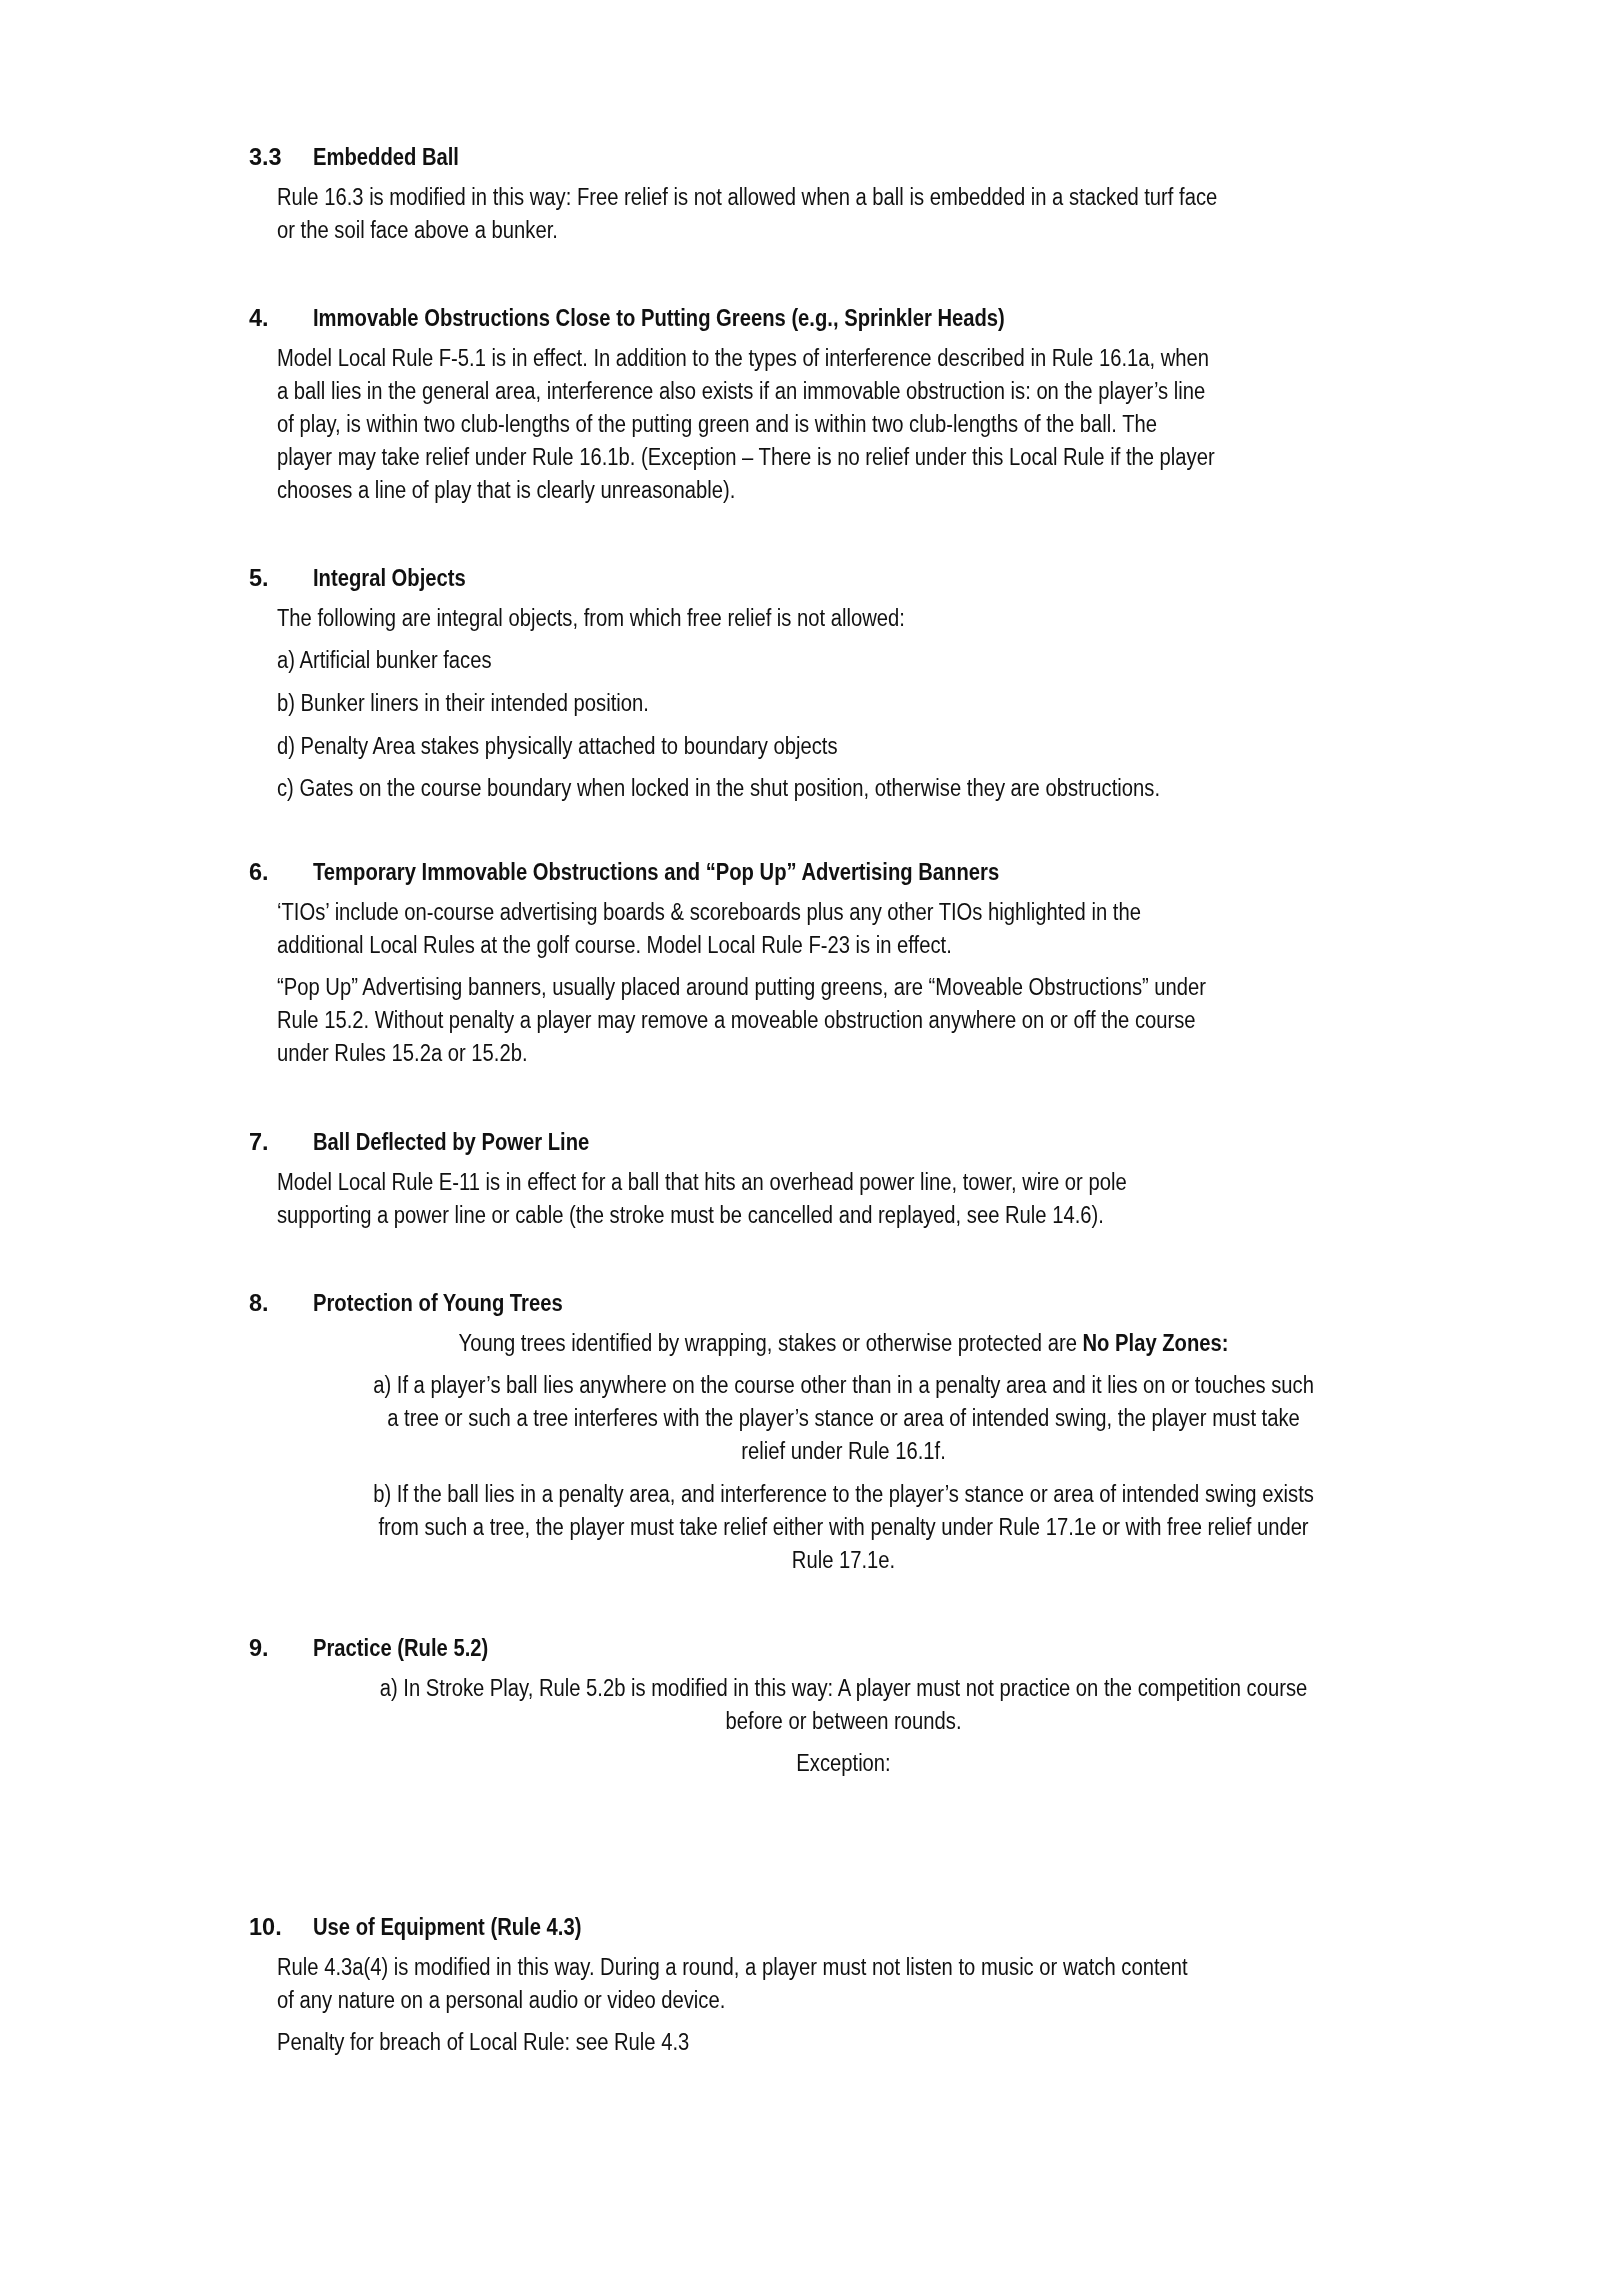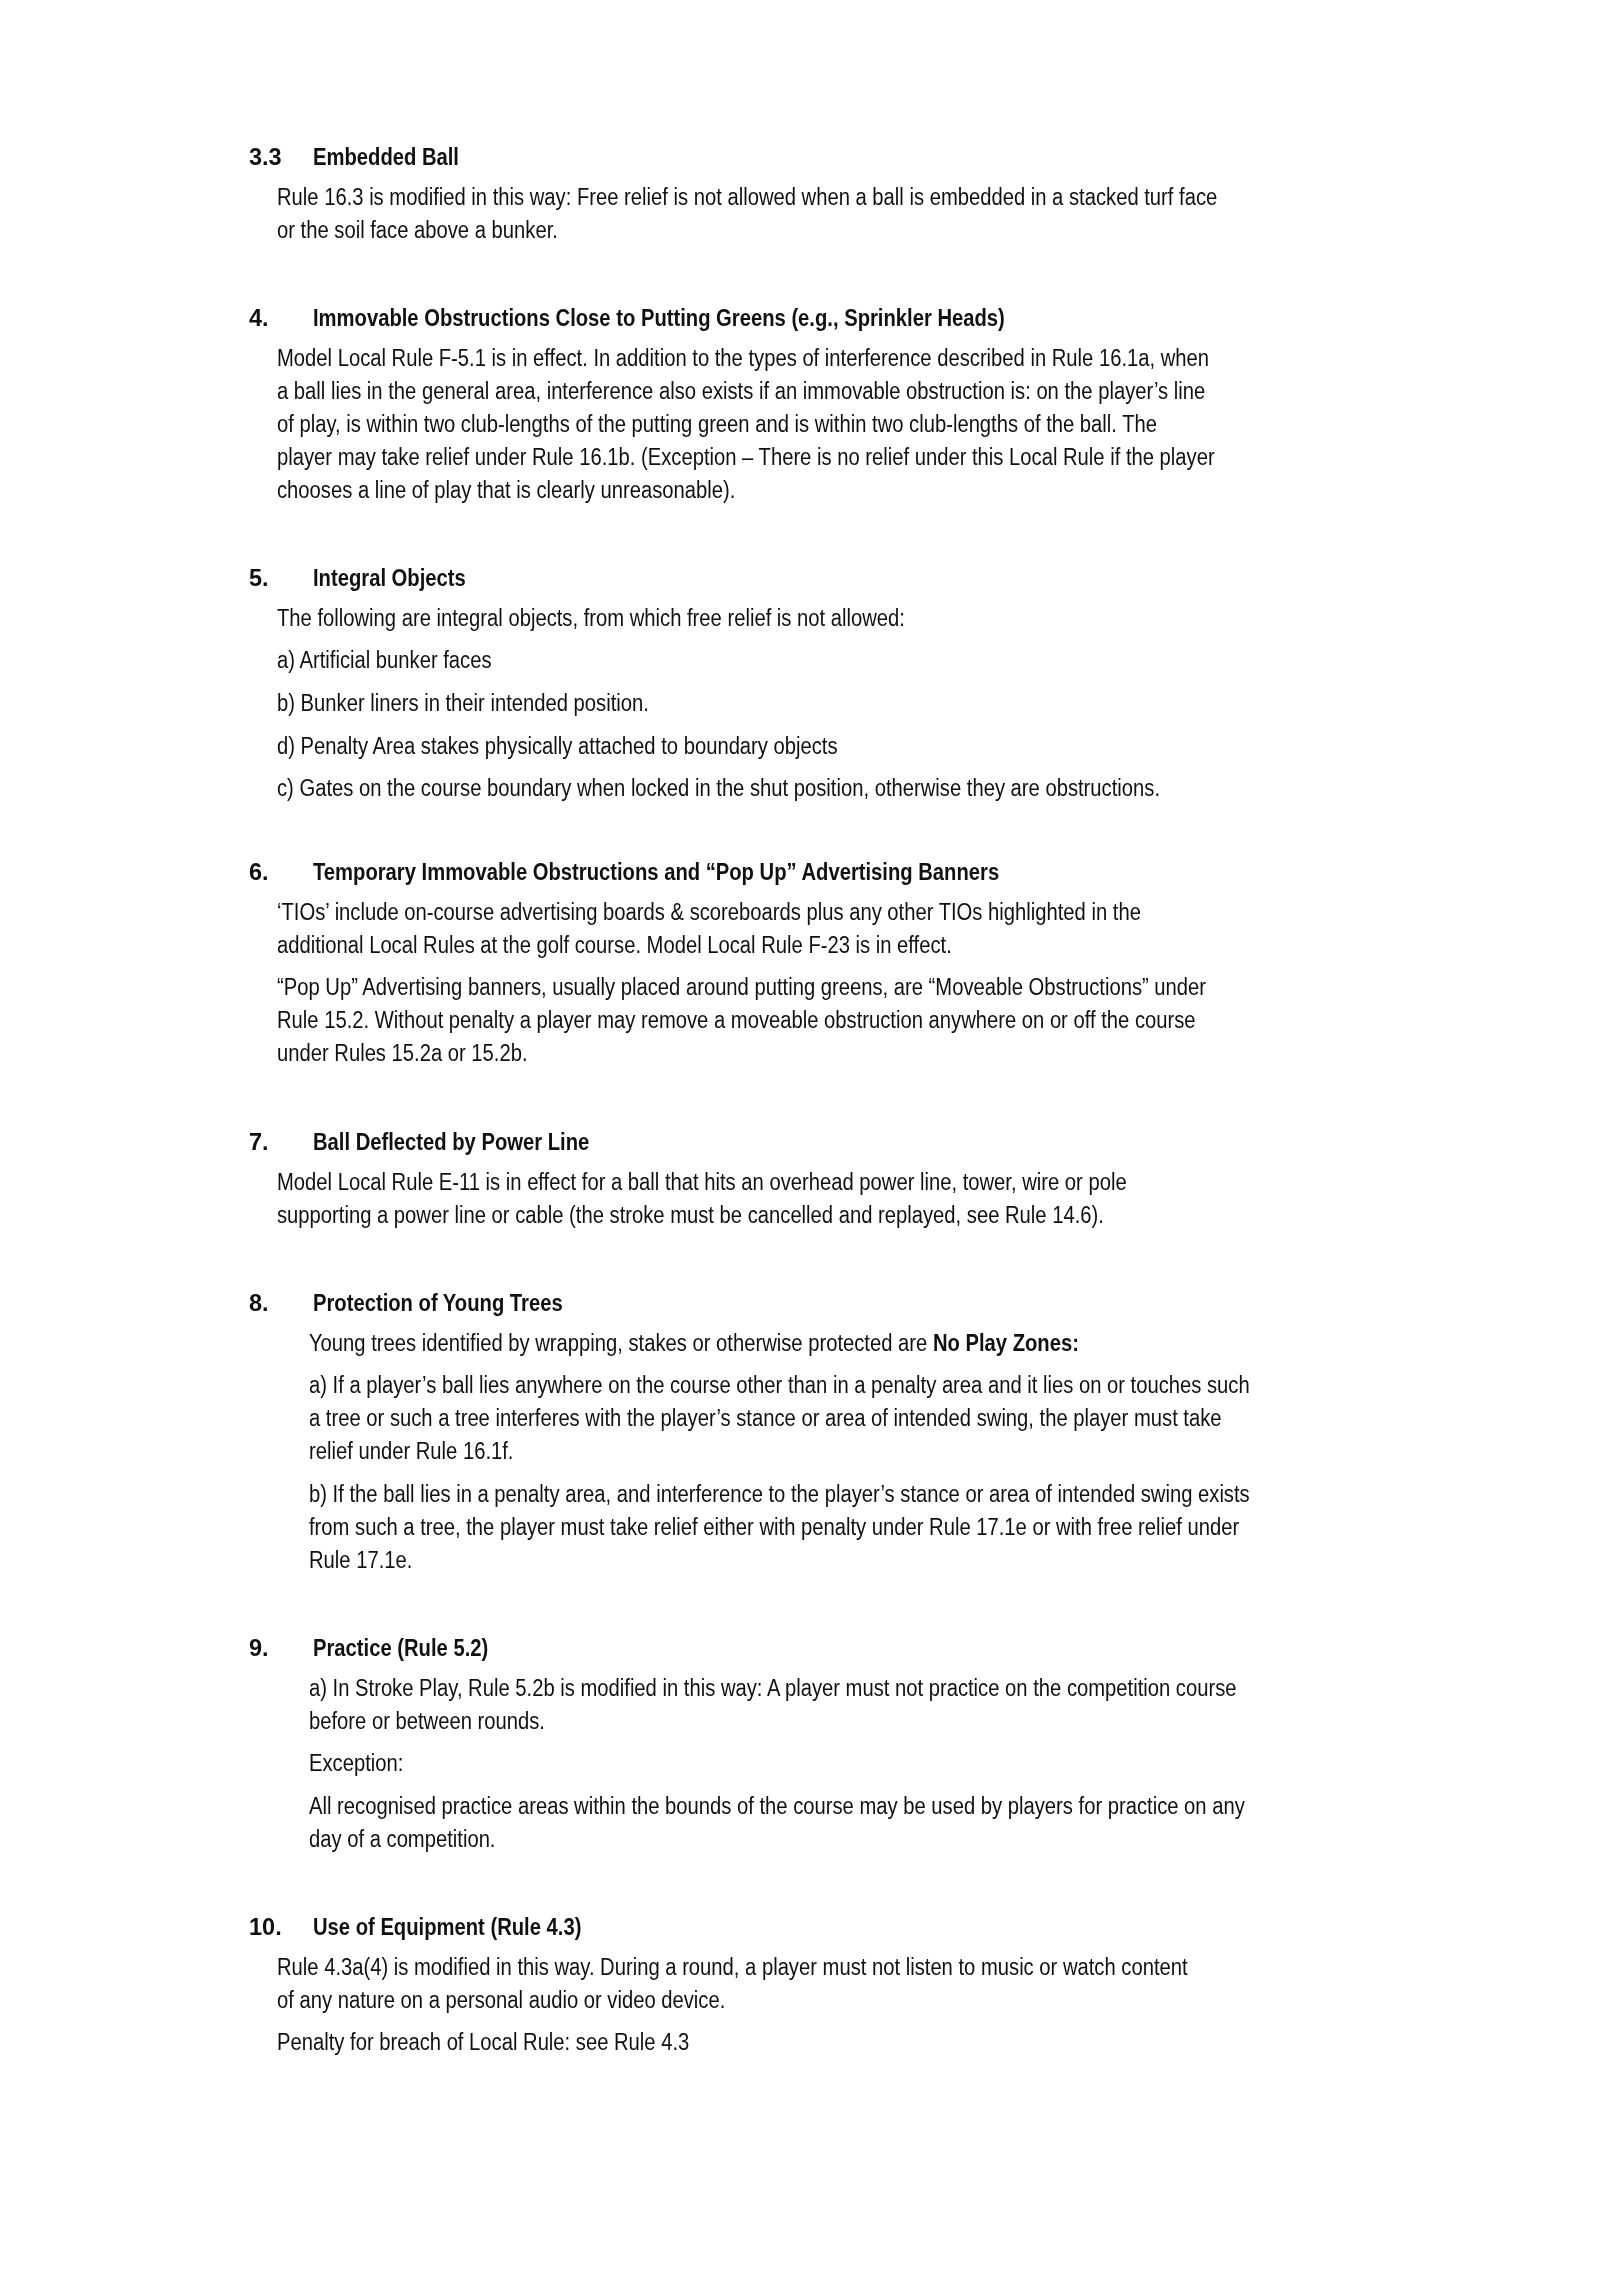--- a/index.html
+++ b/index.html
@@ -43,21 +43,21 @@
     position: absolute;
     left: 64px;
     top: 0;
     transform-origin: left center;
     transform: scaleX(0.86);
   }
   .sec-body {
     margin-left: 28px;
     margin-top: 6.5px;
   }
-  .sec-body.shift { margin-left: 60px; }
+  .sec-body.shift { margin-left: 88px; text-align: center; }
   .para {
     margin: 0 0 9.7px 0;
   }
   .line {
     display: block;
     height: 33px;
     line-height: 33px;
     font-size: 23.5px;
     white-space: nowrap;
     transform-origin: left center;
@@ -182,24 +182,20 @@
       <span class="sec-title">Practice (Rule 5.2)</span>
     </div>
     <div class="sec-body shift">
       <div class="para">
         <span class="line">a) In Stroke Play, Rule 5.2b is modified in this way: A player must not practice on the competition course</span>
         <span class="line">before or between rounds.</span>
       </div>
       <div class="para">
         <span class="line">Exception:</span>
       </div>
-      <div class="para">
-        <span class="line">All recognised practice areas within the bounds of the course may be used by players for practice on any</span>
-        <span class="line">day of a competition.</span>
-      </div>
     </div>
   </div>
 
   <div class="section" style="top:1910px;">
     <div class="sec-head">
       <span class="sec-num">10.</span>
       <span class="sec-title">Use of Equipment (Rule 4.3)</span>
     </div>
     <div class="sec-body">
       <div class="para">

